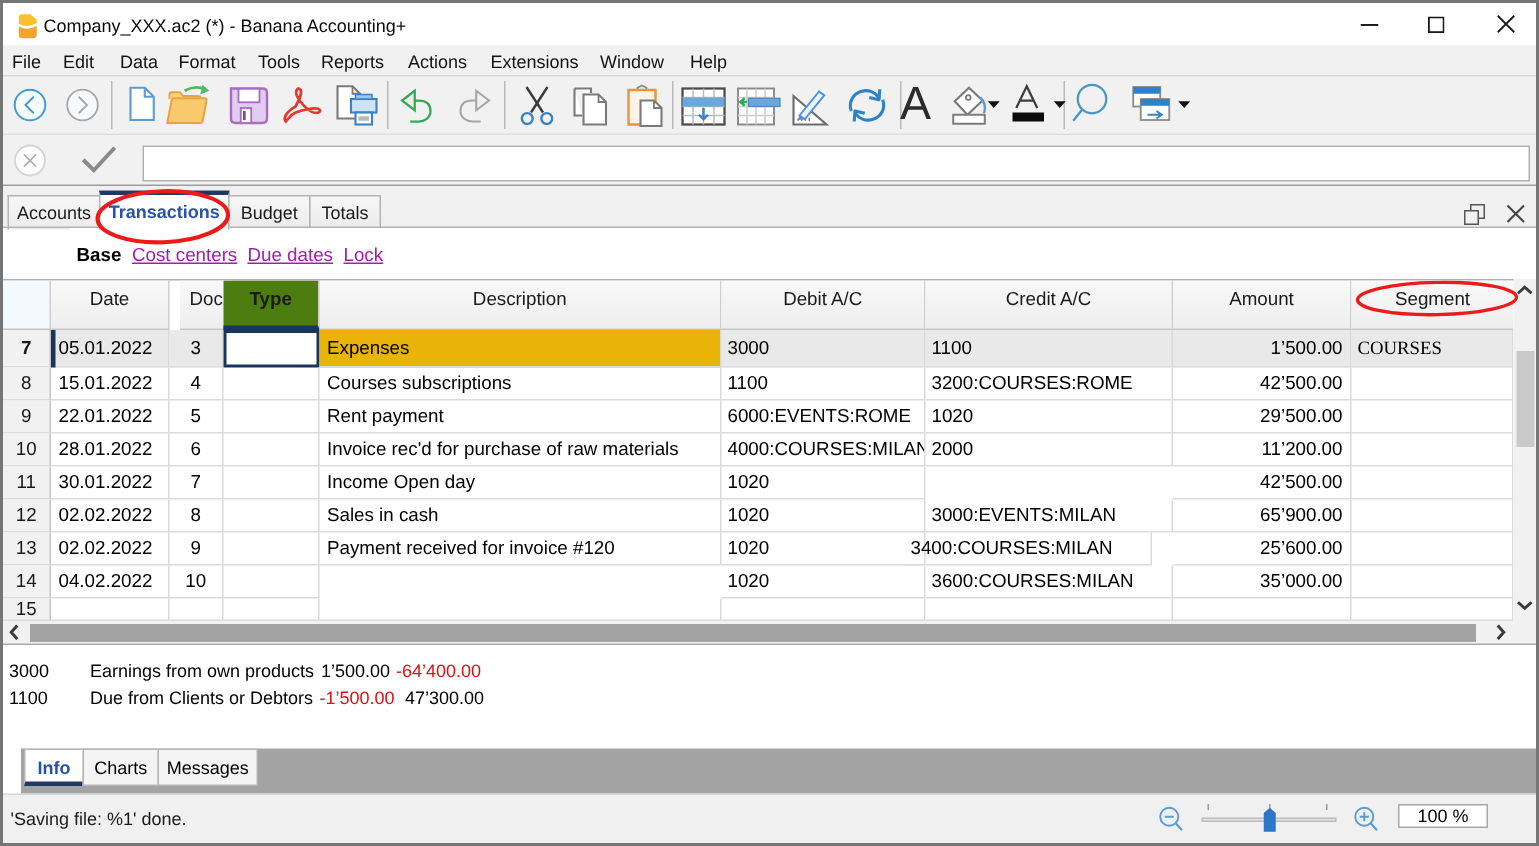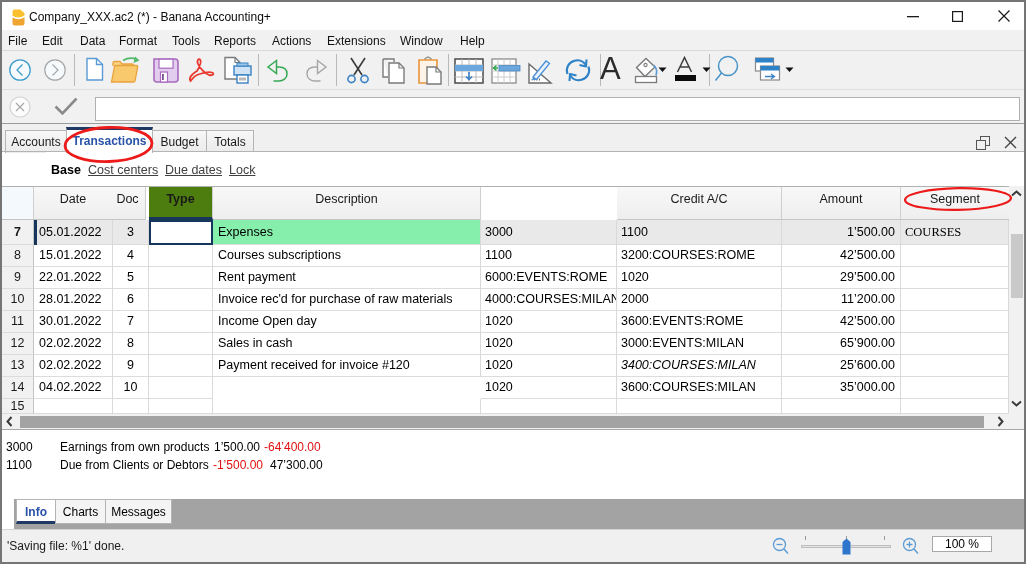--- a/index.html
+++ b/index.html
@@ -21,21 +21,21 @@
 
 #tabbar { left:0; top:121px; width:1022px; height:29px; background:#f0f0f0; border-top:1px solid #9c9c9c; }
 .tab { position:absolute; top:6px; height:23px; background:linear-gradient(#f7f7f7,#ebebeb); border:1px solid #b4b4b4; border-bottom:none; font-size:12px; color:#1a1a1a; text-align:center; }
 .tab span { position:relative; top:4px; }
 #tab-sel { top:3px; height:26px; background:#fff; border-top:3px solid #1f3864; color:#2952a8; font-weight:bold; z-index:3; }
 #tabline { left:0; top:149px; width:1022px; height:1px; background:#b4b4b4; }
 #tabwhite { left:64px; top:149px; width:86px; height:1px; background:#fff; z-index:4;}
 
 #baserow { left:0; top:150px; width:844px; height:34px; background:#fff;margin-left:44px; }
 #baserow b { position:absolute; left:5px; top:11px; font-size:12.5px; }
-.blink { position:absolute; top:11px; font-size:12.5px; color:#404040; text-decoration:underline; }
+.blink { position:absolute; top:11px; font-size:12.5px; color:#a21caf; text-decoration:underline; }
 
 #tablearea { left:0; top:184px; width:1007px; height:228px; background:#fff; border-top:1px solid #b0b0b0; overflow:hidden; }
 .hcell { position:absolute; top:0; height:33px; background:linear-gradient(#f8f8f8,#eeeeee); border-right:1px solid #cfcfcf; border-bottom:1px solid #c4c4c4; font-size:12.5px; color:#1a1a1a; text-align:center; }
 .hcell span { position:relative; top:5px; }
 .row { position:absolute; left:1px; width:1006px; height:22px; }
 .cell { position:absolute; top:0; height:22px; border-right:1px solid #d9d9d9; border-bottom:1px solid #dcdcdc; font-size:12.5px; line-height:21px; white-space:nowrap; overflow:hidden; }
 .rn { text-align:center; background:#f1f1f1; border-right:1px solid #c4c4c4; color:#1a1a1a; }
 
 #vscroll { left:1007px; top:184px; width:15px; height:228px; background:#f1f1f1; }
 #vthumb { position:absolute; left:1.5px; top:48px; width:12px; height:64px; background:#c9c9c9; }
@@ -272,32 +272,33 @@
     <svg class="abs" style="left:1002px;top:12px" width="16" height="16" viewBox="0 0 16 16">
       <circle cx="8" cy="8" r="7.3" fill="none" stroke="#3b97d3" stroke-width="1.2"></circle>
       <text x="8" y="12" text-anchor="middle" font-size="11" fill="#3b97d3" font-family="Liberation Sans">?</text>
     </svg>
   </div>
 
   <div class="abs" id="tablearea">
 
     <div class="hcell" style="left:0;width:32px;background:#f4f9fd"></div>
     <div class="hcell" style="left:32px;width:79px"><span>Date</span></div>
-    <div class="hcell" style="left:108px;width:36px"><span>Doc</span></div>
+    <div class="hcell" style="left:118px;width:36px"><span>Doc</span></div>
     <div class="hcell" style="left:147px;width:64px;background:#4d7c0f;font-weight:bold;border-bottom:3px solid #16365c"><span>Type</span></div>
     <div class="hcell" style="left:211px;width:268px"><span>Description</span></div>
+    <div class="hcell" style="left:479px;width:136px"><span>Debit A/C</span></div>
     <div class="hcell" style="left:615px;width:165px"><span>Credit A/C</span></div>
     <div class="hcell" style="left:780px;width:119px"><span>Amount</span></div>
     <div class="hcell" style="left:899px;width:108px;border-right:none"><span>Segment</span></div>
     <div class="row" style="left:0;top:33px;height:25px">
       <div class="cell rn" style="left:0;width:32px;height:25px;font-weight:bold;line-height:24px">7</div>
       <div class="cell" style="left:32px;width:79px;height:25px;line-height:24px;background:#e9e9e9;padding-left:5px;">05.01.2022</div>
       <div class="cell" style="left:111px;width:36px;height:25px;line-height:24px;background:#e9e9e9;text-align:center;">3</div>
       <div class="cell" style="left:147px;width:64px;height:25px;line-height:24px;background:#e9e9e9;background:#fff;border:2px solid #16365c;line-height:18px;"></div>
-      <div class="cell" style="left:211px;width:268px;height:25px;line-height:24px;background:#86efac;padding-left:5px;">Expenses</div>
+      <div class="cell" style="left:211px;width:268px;height:25px;line-height:24px;background:#eab308;padding-left:5px;">Expenses</div>
       <div class="cell" style="left:479px;width:136px;height:25px;line-height:24px;background:#e9e9e9;padding-left:4px;">3000</div>
       <div class="cell" style="left:615px;width:165px;height:25px;line-height:24px;background:#e9e9e9;padding-left:4px;">1100</div>
       <div class="cell" style="left:780px;width:119px;height:25px;line-height:24px;background:#e9e9e9;text-align:right;padding-right:5px;">1’500.00</div>
       <div class="cell" style="left:899px;width:108px;height:25px;line-height:24px;background:#e9e9e9;padding-left:4px;font-family:Liberation Serif, serif;">COURSES</div>
       <div style="position:absolute;left:32px;top:0;width:3px;height:25px;background:#16365c"></div>
     </div>
     <div class="row" style="left:0;top:58px;height:22px">
       <div class="cell rn" style="left:0;width:32px;height:22px;line-height:21px">8</div>
       <div class="cell" style="left:32px;width:79px;height:22px;line-height:21px;padding-left:5px;">15.01.2022</div>
       <div class="cell" style="left:111px;width:36px;height:22px;line-height:21px;text-align:center;">4</div>
@@ -330,21 +331,20 @@
       <div class="cell" style="left:780px;width:119px;height:22px;line-height:21px;text-align:right;padding-right:5px;">11’200.00</div>
       <div class="cell" style="left:899px;width:108px;height:22px;line-height:21px;padding-left:4px;"></div>
     </div>
     <div class="row" style="left:0;top:124px;height:22px">
       <div class="cell rn" style="left:0;width:32px;height:22px;line-height:21px">11</div>
       <div class="cell" style="left:32px;width:79px;height:22px;line-height:21px;padding-left:5px;">30.01.2022</div>
       <div class="cell" style="left:111px;width:36px;height:22px;line-height:21px;text-align:center;">7</div>
       <div class="cell" style="left:147px;width:64px;height:22px;line-height:21px;"></div>
       <div class="cell" style="left:211px;width:268px;height:22px;line-height:21px;padding-left:5px;">Income Open day</div>
       <div class="cell" style="left:479px;width:136px;height:22px;line-height:21px;padding-left:4px;">1020</div>
-      <div class="cell" style="left:615px;width:165px;height:22px;line-height:21px;padding-left:4px;">3600:EVENTS:ROME</div>
       <div class="cell" style="left:780px;width:119px;height:22px;line-height:21px;text-align:right;padding-right:5px;">42’500.00</div>
       <div class="cell" style="left:899px;width:108px;height:22px;line-height:21px;padding-left:4px;"></div>
     </div>
     <div class="row" style="left:0;top:146px;height:22px">
       <div class="cell rn" style="left:0;width:32px;height:22px;line-height:21px">12</div>
       <div class="cell" style="left:32px;width:79px;height:22px;line-height:21px;padding-left:5px;">02.02.2022</div>
       <div class="cell" style="left:111px;width:36px;height:22px;line-height:21px;text-align:center;">8</div>
       <div class="cell" style="left:147px;width:64px;height:22px;line-height:21px;"></div>
       <div class="cell" style="left:211px;width:268px;height:22px;line-height:21px;padding-left:5px;">Sales in cash</div>
       <div class="cell" style="left:479px;width:136px;height:22px;line-height:21px;padding-left:4px;">1020</div>
@@ -352,21 +352,21 @@
       <div class="cell" style="left:780px;width:119px;height:22px;line-height:21px;text-align:right;padding-right:5px;">65’900.00</div>
       <div class="cell" style="left:899px;width:108px;height:22px;line-height:21px;padding-left:4px;"></div>
     </div>
     <div class="row" style="left:0;top:168px;height:22px">
       <div class="cell rn" style="left:0;width:32px;height:22px;line-height:21px">13</div>
       <div class="cell" style="left:32px;width:79px;height:22px;line-height:21px;padding-left:5px;">02.02.2022</div>
       <div class="cell" style="left:111px;width:36px;height:22px;line-height:21px;text-align:center;">9</div>
       <div class="cell" style="left:147px;width:64px;height:22px;line-height:21px;"></div>
       <div class="cell" style="left:211px;width:268px;height:22px;line-height:21px;padding-left:5px;">Payment received for invoice #120</div>
       <div class="cell" style="left:479px;width:136px;height:22px;line-height:21px;padding-left:4px;">1020</div>
-      <div class="cell" style="left:615px;width:165px;height:22px;line-height:21px;padding-left:4px;font-style:italic;">3400:COURSES:MILAN</div>
+      <div class="cell" style="left:601px;width:165px;height:22px;line-height:21px;padding-left:4px;">3400:COURSES:MILAN</div>
       <div class="cell" style="left:780px;width:119px;height:22px;line-height:21px;text-align:right;padding-right:5px;">25’600.00</div>
       <div class="cell" style="left:899px;width:108px;height:22px;line-height:21px;padding-left:4px;"></div>
     </div>
     <div class="row" style="left:0;top:190px;height:22px">
       <div class="cell rn" style="left:0;width:32px;height:22px;line-height:21px">14</div>
       <div class="cell" style="left:32px;width:79px;height:22px;line-height:21px;padding-left:5px;">04.02.2022</div>
       <div class="cell" style="left:111px;width:36px;height:22px;line-height:21px;text-align:center;">10</div>
       <div class="cell" style="left:147px;width:64px;height:22px;line-height:21px;"></div>
       <div class="cell" style="left:479px;width:136px;height:22px;line-height:21px;padding-left:4px;">1020</div>
       <div class="cell" style="left:615px;width:165px;height:22px;line-height:21px;padding-left:4px;">3600:COURSES:MILAN</div>

